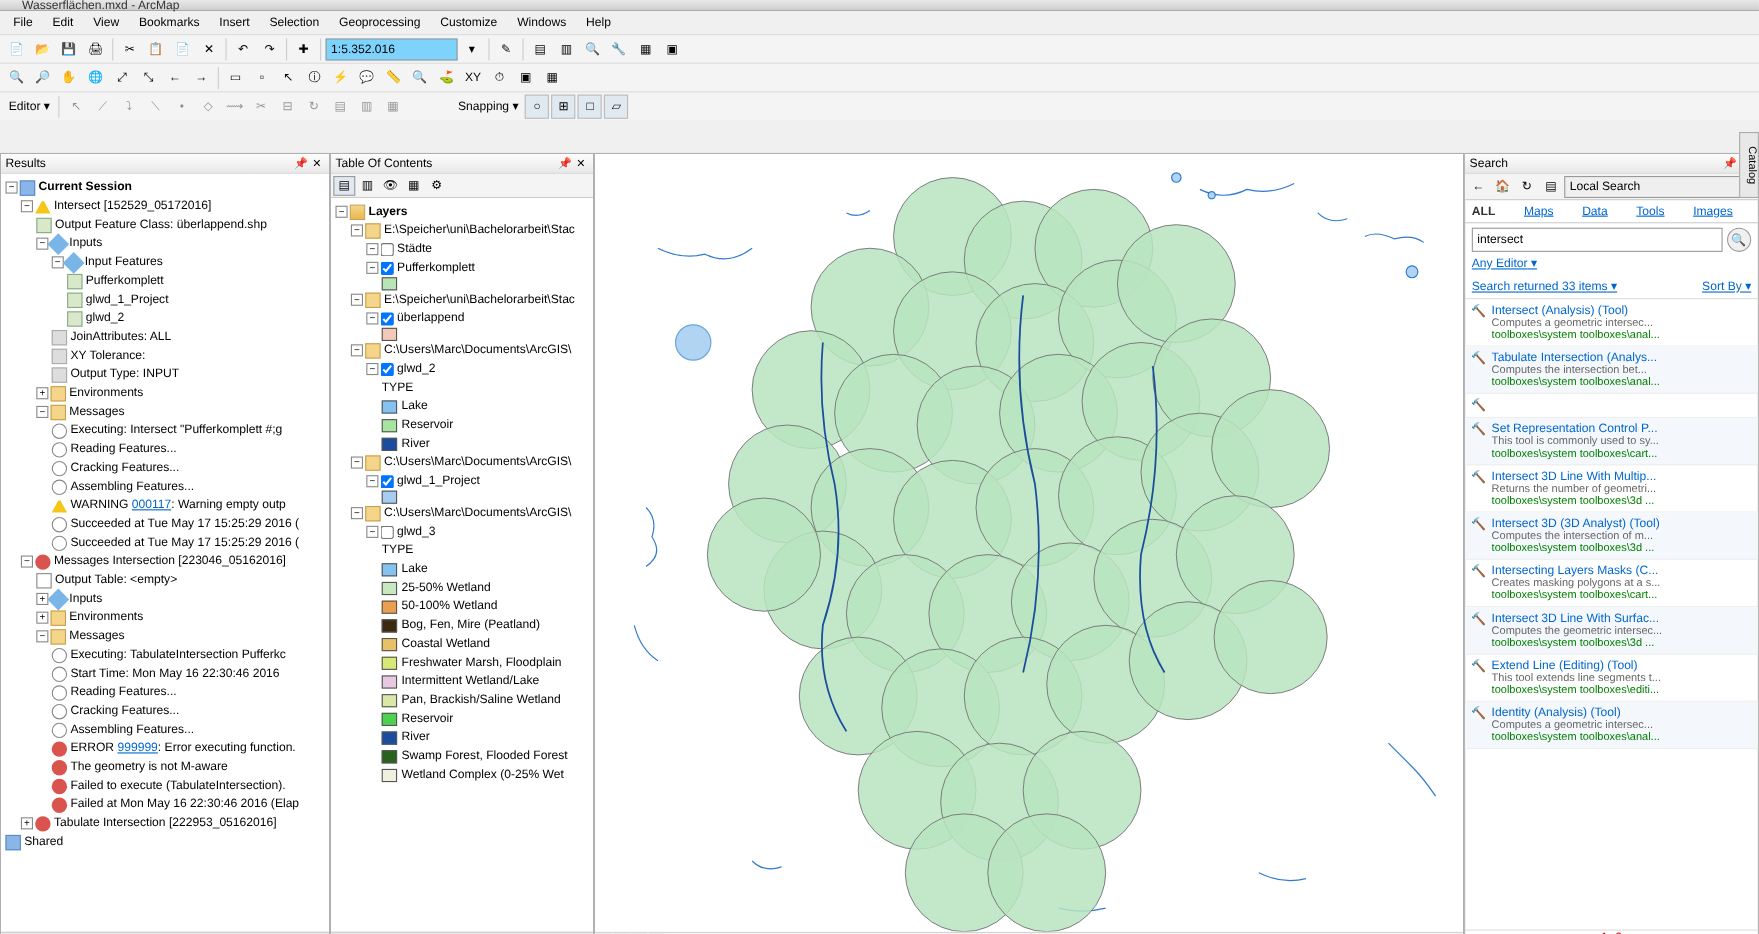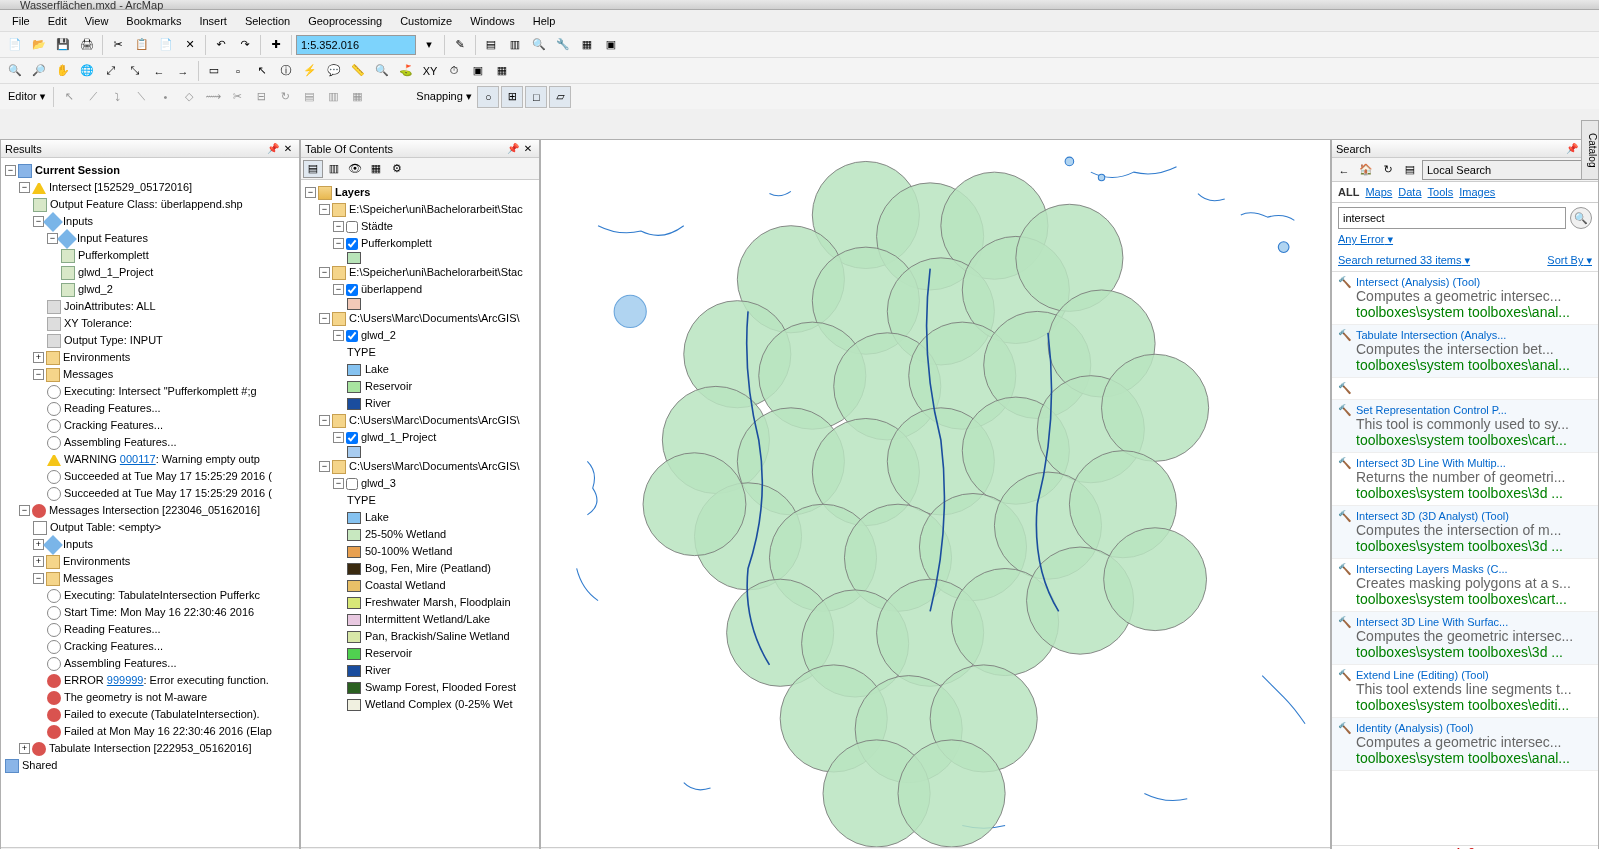--- a/index.html
+++ b/index.html
@@ -41,38 +41,38 @@
 .legend-swatch{width:14px;height:12px;display:inline-block;border:1px solid #555;margin-right:4px;}
 .toc-toolbar{height:22px;border-bottom:1px solid #ccc;display:flex;align-items:center;padding:0 2px;gap:1px;background:#f4f4f4}
 .toc-toolbar .tbtn{width:20px;height:18px;border:1px solid transparent;cursor:pointer;display:flex;align-items:center;justify-content:center}
 .toc-toolbar .tbtn.active{border:1px solid #999;background:#e0e8f0}
 .map-canvas{width:100%;height:calc(100% - 14px);background:#fff;position:relative;overflow:hidden}
 .map-footer{height:14px;background:#f4f4f4;border-top:1px solid #ccc;display:flex;align-items:center;font-size:10px}
 .map-footer .mf-btn{width:14px;height:12px;border:1px solid #aaa;margin:0 1px;cursor:pointer;display:flex;align-items:center;justify-content:center;font-size:8px}
 .search-toolbar{height:24px;border-bottom:1px solid #ccc;display:flex;align-items:center;padding:0 2px;gap:2px;background:#f4f4f4}
 .search-toolbar .sbtn{width:20px;height:20px;border:1px solid transparent;cursor:pointer;display:flex;align-items:center;justify-content:center}
 .search-toolbar select{flex:1;height:20px;border:1px solid #999}
-.search-filters{padding:4px 6px;border-bottom:1px solid #ccc;display:flex;gap:6px}
+.search-filters{padding:4px 6px;border-bottom:1px solid #ccc;display:flex;gap:26px}
 .search-filters a{color:#0066cc;text-decoration:underline;cursor:pointer}
 .search-filters .active{font-weight:bold;color:#333;text-decoration:none}
 .search-input-row{padding:4px 6px;display:flex;gap:4px}
 .search-input-row input{flex:1;height:22px;border:1px solid #999;padding:0 4px}
 .search-input-row .go{width:22px;height:22px;border:1px solid #999;border-radius:11px;background:#f0f0f0;display:flex;align-items:center;justify-content:center;cursor:pointer}
 .search-extent{padding:0 6px 4px;color:#0066cc;text-decoration:underline;cursor:pointer}
 .search-summary{padding:4px 6px;font-size:10px;display:flex;justify-content:space-between;border-bottom:1px solid #ddd}
 .search-summary a{color:#0066cc;text-decoration:underline;cursor:pointer}
 .search-results{flex:1;overflow:auto}
 .sr-item{padding:4px 6px;border-bottom:1px solid #eee;display:flex;gap:4px;cursor:pointer}
 .sr-item:nth-child(even){background:#f4f8fc}
 .sr-item .hammer{width:14px;flex-shrink:0;color:#888}
 .sr-item .body{flex:1;overflow:hidden}
 .sr-item .t1{color:#0066cc;white-space:nowrap;overflow:hidden;text-overflow:ellipsis}
 .sr-item .type{color:#0066cc}
-.sr-item .t2{color:#666;font-size:14px;white-space:nowrap;overflow:hidden;text-overflow:ellipsis}
-.sr-item .t3{color:#008000;font-size:14px;white-space:nowrap;overflow:hidden;text-overflow:ellipsis}
+.sr-item .t2{color:#666;font-size:10px;white-space:nowrap;overflow:hidden;text-overflow:ellipsis}
+.sr-item .t3{color:#008000;font-size:10px;white-space:nowrap;overflow:hidden;text-overflow:ellipsis}
 .search-pager{height:16px;text-align:center;font-size:10px;color:#c00;border-top:1px solid #ddd}
 .search-pager a{color:#c00;text-decoration:underline;cursor:pointer;margin:0 2px}
 .statusbar{height:17px;background:#f0f0f0;border-top:1px solid #ccc;display:flex;align-items:center;justify-content:flex-end;padding:0 8px;font-size:11px}
 .hscroll{height:14px;border-top:1px solid #ccc;display:flex;align-items:center;background:#f0f0f0}
 .hscroll .track{flex:1;height:12px;background:#e0e0e0;border:1px solid #bbb;position:relative}
 .hscroll .thumb{position:absolute;height:100%;background:#ccc;border:1px solid #999}
 .catalog-tab{position:absolute;right:0;top:120px;width:18px;height:60px;background:#e8e8e8;border:1px solid #aaa;writing-mode:vertical-rl;text-align:center;font-size:10px;cursor:pointer}
 a.link{color:#0066cc;text-decoration:underline}
 .snap-label{padding:0 4px}
 .snap-btn{width:22px;height:22px;border:1px solid #bbb;background:#fff;display:flex;align-items:center;justify-content:center;cursor:pointer;}
@@ -608,21 +608,21 @@
       <span class="active">ALL</span>
       <a>Maps</a>
       <a>Data</a>
       <a>Tools</a>
       <a>Images</a>
     </div>
     <div class="search-input-row">
       <input value="intersect" style="">
       <div class="go">🔍</div>
     </div>
-    <div class="search-extent"><span>Any Error</span> ▾</div>
+    <div class="search-extent"><span>Any Editor</span> ▾</div>
     <div class="search-summary">
       <a><span>Search returned 33 items</span> ▾</a>
       <a><span>Sort By</span> ▾</a>
     </div>
     <div class="search-results" id="search-results">
         <div class="sr-item">
           <div class="hammer">🔨</div>
           <div class="body">
             <div class="t1"><span style="color:#0066cc">Intersect</span> <span style="color:#0066cc">(Analysis)</span> <span class="type">(Tool)</span></div>
             <div class="t2">Computes a geometric intersec...</div>

